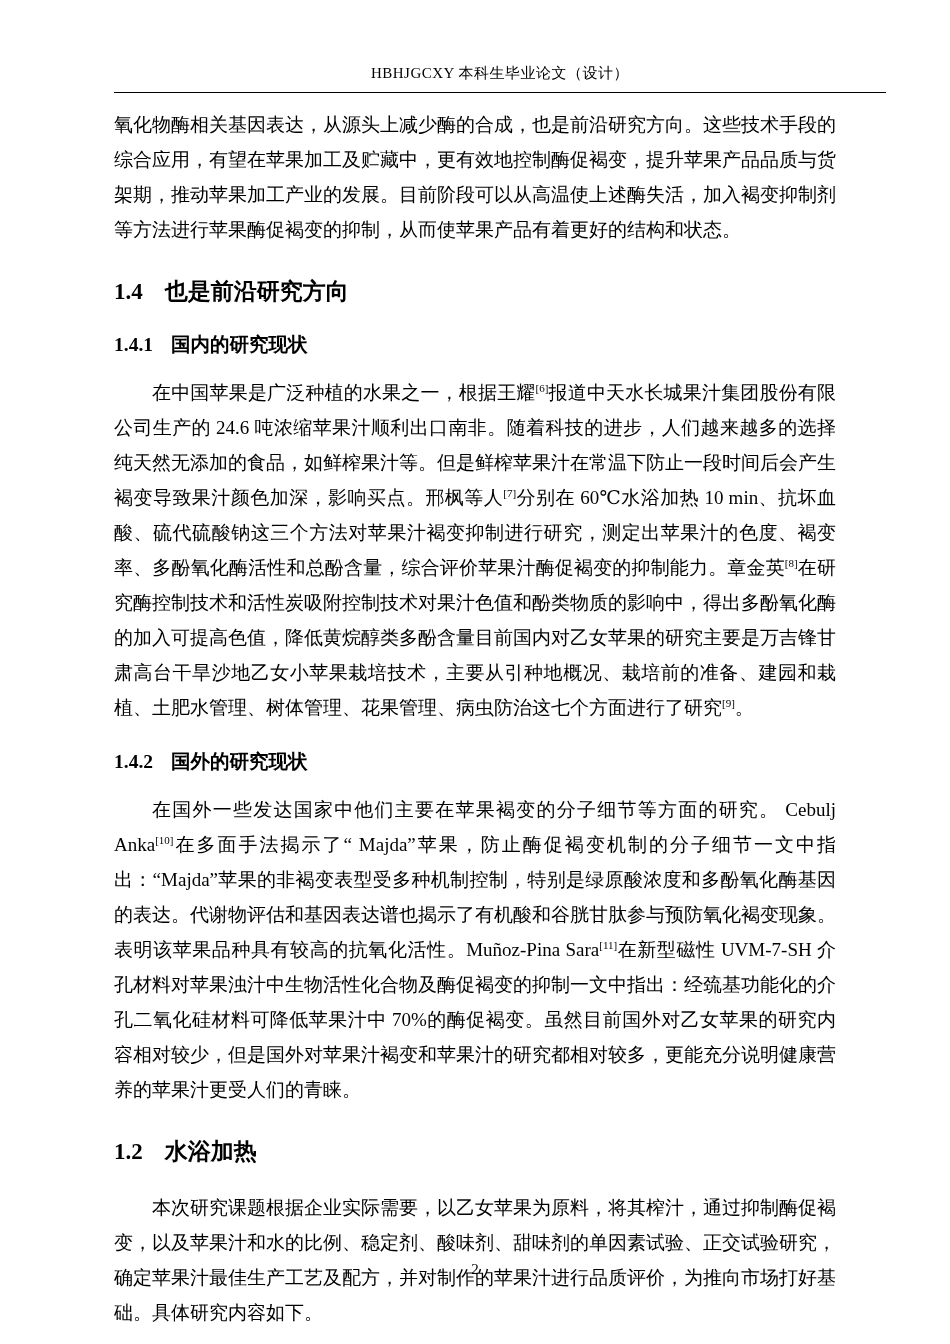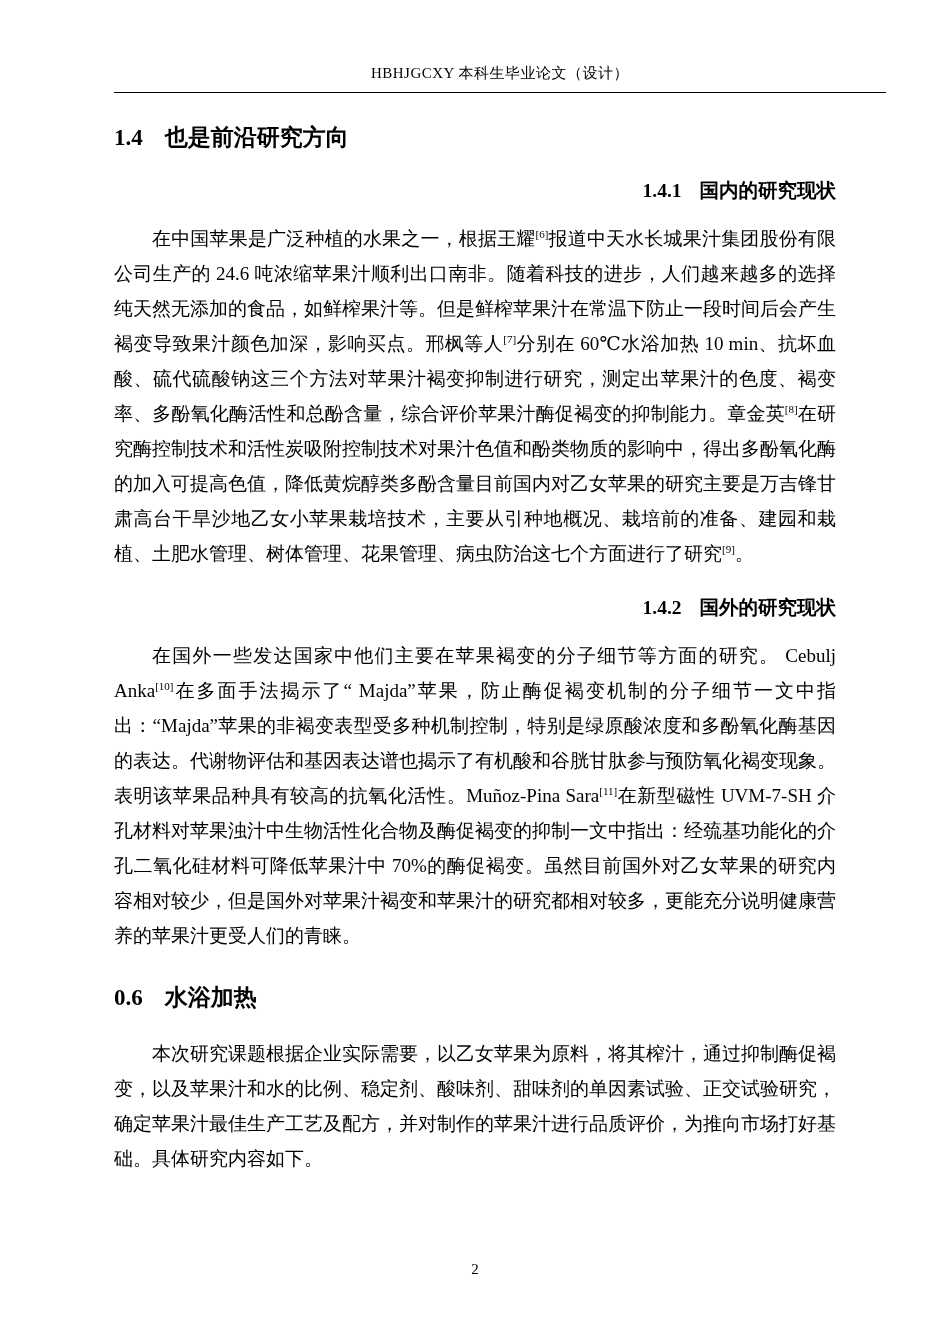--- a/index.html
+++ b/index.html
@@ -43,21 +43,20 @@
   }
   .h1 {
     margin: 28px 0 22px 0;
     font-size: 23px;
     line-height: 32px;
   }
   .h2 {
     margin: 22px 0 16px 0;
     font-size: 19.5px;
     line-height: 28px;
-    text-align: right;
   }
   .h-num {
     font-family: "Liberation Serif", "DejaVu Serif", serif;
     font-weight: bold;
   }
   .h1 .h-num { margin-right: 22px; }
   .h2 .h-num { margin-right: 18px; }
   .h-title {
     font-weight: bold;
     font-family: "Liberation Sans", "DejaVu Sans", sans-serif;
@@ -73,23 +72,24 @@
 </style>
 </head>
 <body>
 
 <div class="page">
   <div class="header">
     <div class="header-text">HBHJGCXY 本科生毕业论文（设计）</div>
   </div>
 
   <div class="doc-body">
+      <p class="para"><span>氧化物酶相关基因表达，从源头上减少酶的合成，也是前沿研究方向。这些技术手段的综合应用，有望在苹果加工及贮藏中，更有效地控制酶促褐变，提升苹果产品品质与货架期，推动苹果加工产业的发展。目前阶段可以从高温使上述酶失活，加入褐变抑制剂等方法进行苹果酶促褐变的抑制，从而使苹果产品有着更好的结构和状态。</span></p>
       <h2 class="h1"><span class="h-num">1.4</span><span class="h-title">也是前沿研究方向</span></h2>
       <h3 class="h2"><span class="h-num">1.4.1</span><span class="h-title">国内的研究现状</span></h3>
       <p class="para indent"><span>在中国苹果是广泛种植的水果之一，根据王耀</span><sup>[6]</sup><span>报道中天水长城果汁集团股份有限公司生产的 24.6 吨浓缩苹果汁顺利出口南非。随着科技的进步，人们越来越多的选择纯天然无添加的食品，如鲜榨果汁等。但是鲜榨苹果汁在常温下防止一段时间后会产生褐变导致果汁颜色加深，影响买点。邢枫等人</span><sup>[7]</sup><span>分别在 60℃水浴加热 10 min、抗坏血酸、硫代硫酸钠这三个方法对苹果汁褐变抑制进行研究，测定出苹果汁的色度、褐变率、多酚氧化酶活性和总酚含量，综合评价苹果汁酶促褐变的抑制能力。章金英</span><sup>[8]</sup><span>在研究酶控制技术和活性炭吸附控制技术对果汁色值和酚类物质的影响中，得出多酚氧化酶的加入可提高色值，降低黄烷醇类多酚含量目前国内对乙女苹果的研究主要是万吉锋甘肃高台干旱沙地乙女小苹果栽培技术，主要从引种地概况、栽培前的准备、建园和栽植、土肥水管理、树体管理、花果管理、病虫防治这七个方面进行了研究</span><sup>[9]</sup><span>。</span></p>
       <h3 class="h2"><span class="h-num">1.4.2</span><span class="h-title">国外的研究现状</span></h3>
       <p class="para indent"><span>在国外一些发达国家中他们主要在苹果褐变的分子细节等方面的研究。 Cebulj Anka</span><sup>[10]</sup><span>在多面手法揭示了“ Majda”苹果，防止酶促褐变机制的分子细节一文中指出：“Majda”苹果的非褐变表型受多种机制控制，特别是绿原酸浓度和多酚氧化酶基因的表达。代谢物评估和基因表达谱也揭示了有机酸和谷胱甘肽参与预防氧化褐变现象。表明该苹果品种具有较高的抗氧化活性。Muñoz-Pina Sara</span><sup>[11]</sup><span>在新型磁性 UVM-7-SH 介孔材料对苹果浊汁中生物活性化合物及酶促褐变的抑制一文中指出：经巯基功能化的介孔二氧化硅材料可降低苹果汁中 70%的酶促褐变。虽然目前国外对乙女苹果的研究内容相对较少，但是国外对苹果汁褐变和苹果汁的研究都相对较多，更能充分说明健康营养的苹果汁更受人们的青睐。</span></p>
-      <h2 class="h1"><span class="h-num">0.6</span><span class="h-title">水浴加热</span></h2>
+      <h2 class="h1"><span class="h-num">1.2</span><span class="h-title">水浴加热</span></h2>
       <p class="para indent"><span>本次研究课题根据企业实际需要，以乙女苹果为原料，将其榨汁，通过抑制酶促褐变，以及苹果汁和水的比例、稳定剂、酸味剂、甜味剂的单因素试验、正交试验研究，确定苹果汁最佳生产工艺及配方，并对制作的苹果汁进行品质评价，为推向市场打好基础。具体研究内容如下。</span></p>
     </div>
 
   <div class="page-number">2</div>
 </div>
 
 </body></html>

